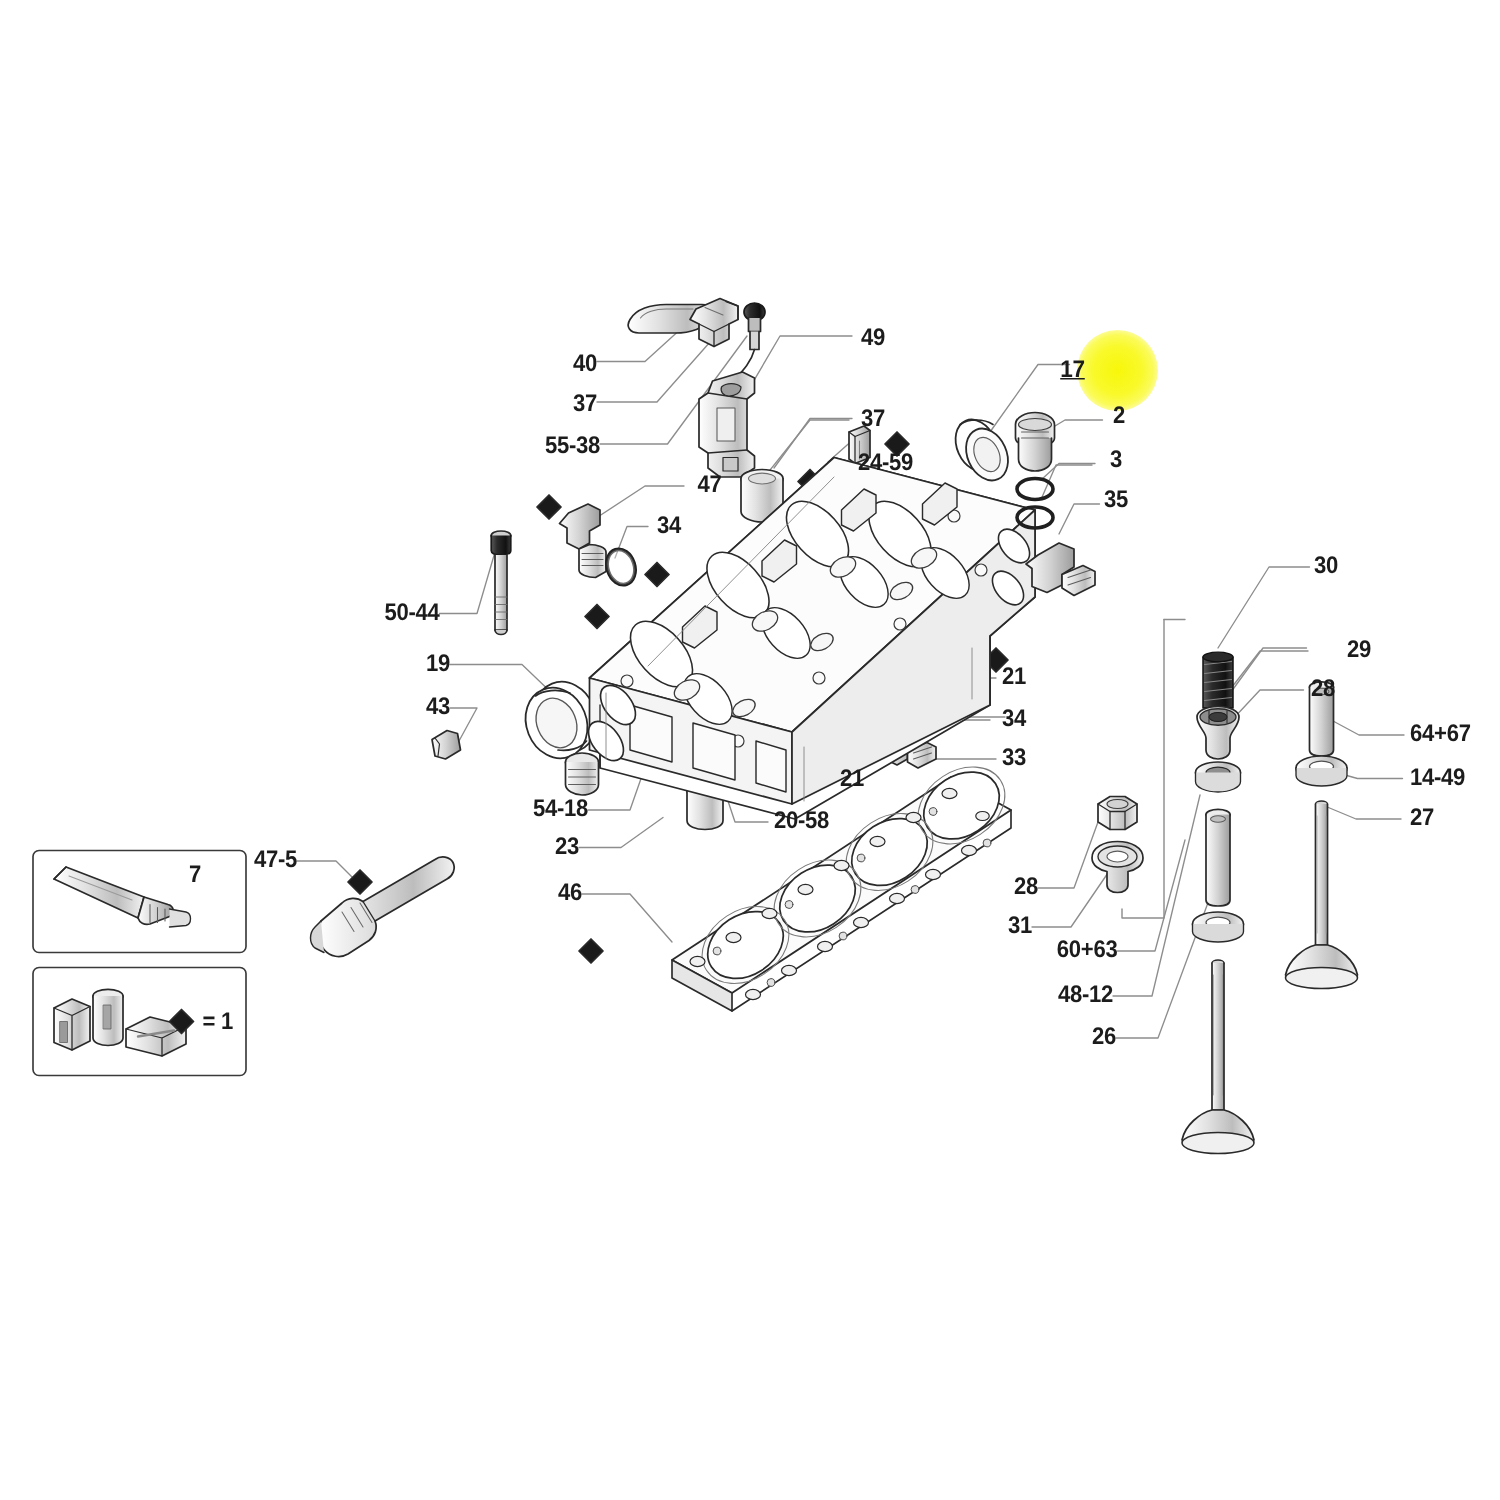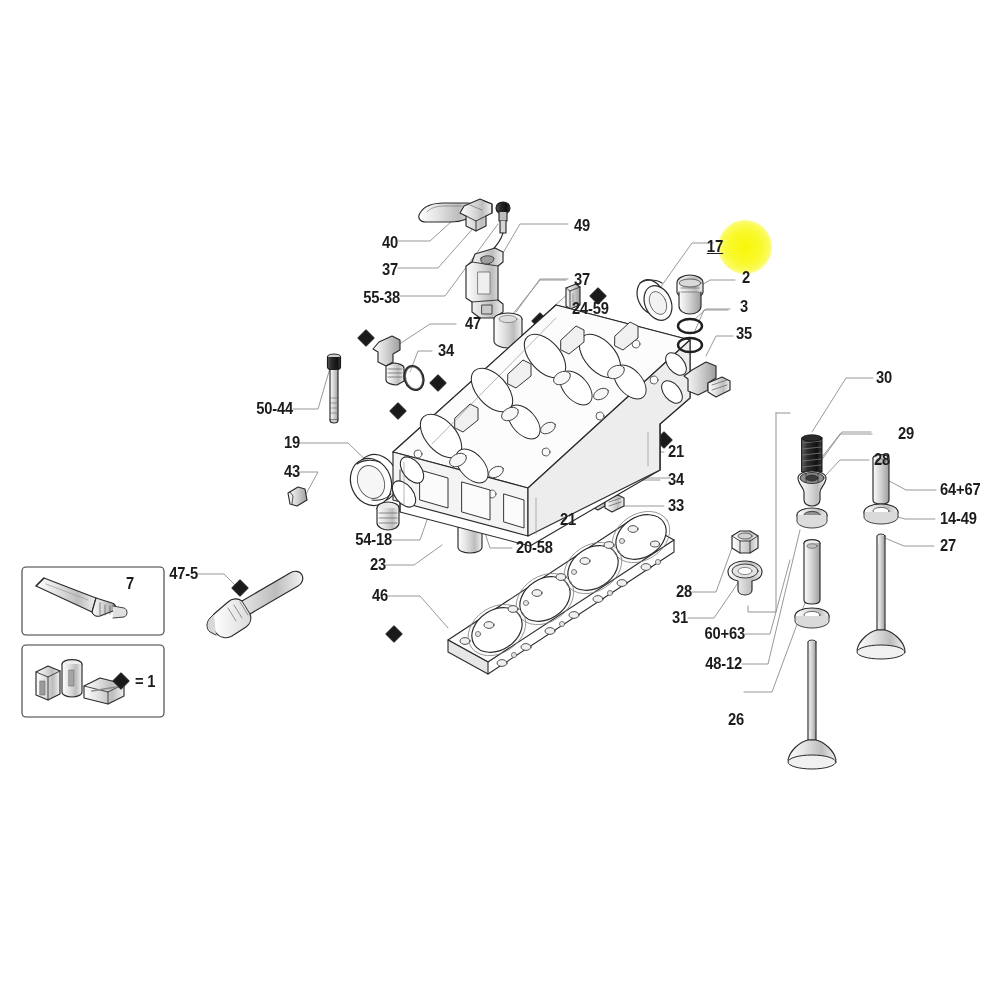--- a/index.html
+++ b/index.html
@@ -550,19 +550,19 @@
   <div class="lbl" style="left:874px;top:452px;text-align:center;">28</div>
 
   <div class="lbl" style="left:940px;top:482px;">64+67</div>
   <div class="lbl" style="left:940px;top:511px;">14-49</div>
   <div class="lbl" style="left:940px;top:538px;">27</div>
 
   <div class="lbl r" style="left:692px;top:584px;transform:translateX(-100%) scaleX(0.92);">28</div>
   <div class="lbl r" style="left:688px;top:610px;transform:translateX(-100%) scaleX(0.92);">31</div>
   <div class="lbl r" style="left:745px;top:626px;transform:translateX(-100%) scaleX(0.92);">60+63</div>
   <div class="lbl r" style="left:742px;top:656px;transform:translateX(-100%) scaleX(0.92);">48-12</div>
-  <div class="lbl r" style="left:744px;top:712px;transform:translateX(-100%) scaleX(0.92);">26</div>
+  <div class="lbl r" style="left:744px;top:684px;transform:translateX(-100%) scaleX(0.92);">26</div>
 
   <div class="lbl r" style="left:198px;top:566px;transform:translateX(-100%) scaleX(0.92);">47-5</div>
   <div class="lbl" style="left:126px;top:576px;">7</div>
   <div class="lbl" style="left:135px;top:674px;">= 1</div>
 
 </div>
 
 </body></html>

